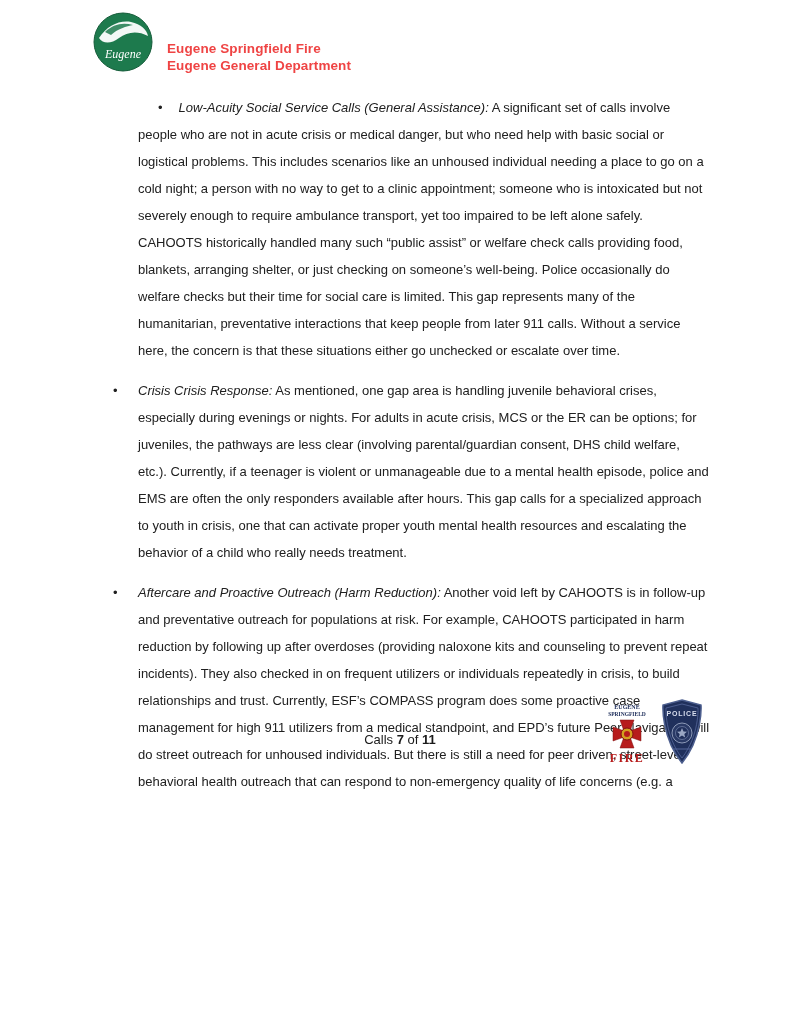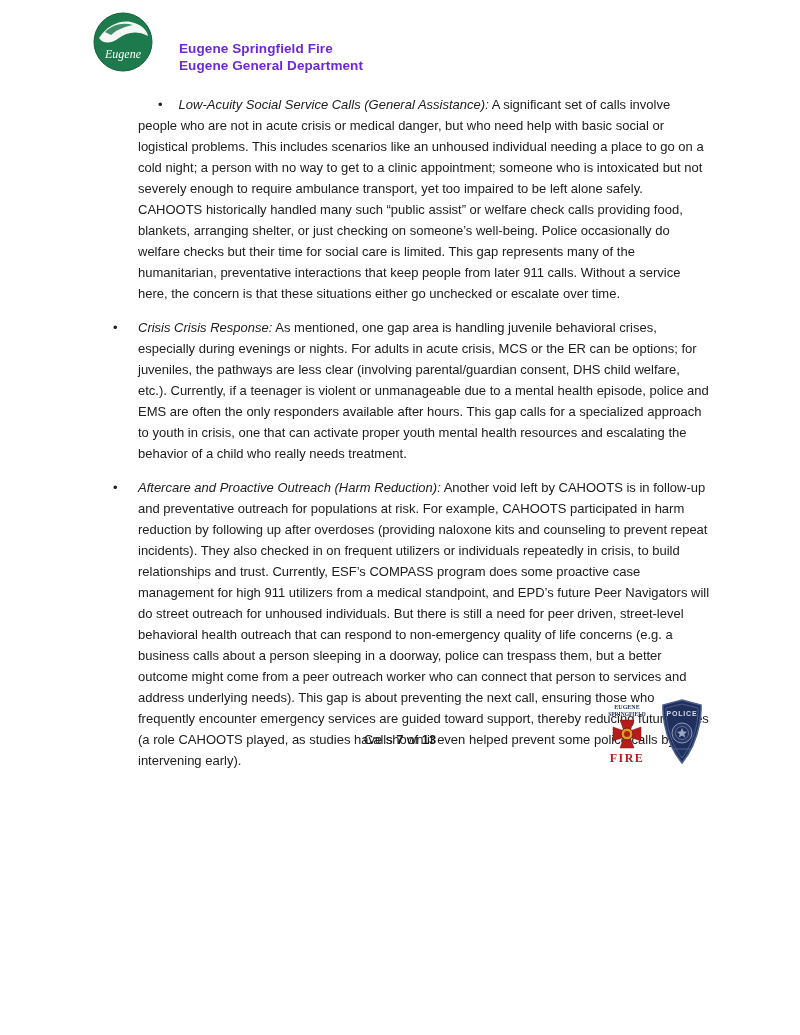--- a/index.html
+++ b/index.html
@@ -11,30 +11,30 @@
     background: #ffffff;
     font-family: "Liberation Sans", sans-serif;
     color: #1f1f1f;
     overflow: hidden;
   }
 
   
   .letterhead { position: absolute; top: 12px; left: 93px; display: flex; align-items: flex-start; }
   .logo-wrap { width: 60px; height: 60px; margin-right: 14px; }
   .org-lines { padding-top: 28px; }
-  .org-line { font-size: 13.5px; font-weight: 700; line-height: 17px; color: #6d28d9; letter-spacing: 0.1px; margin-left: 12px; }
+  .org-line { font-size: 13.5px; font-weight: 700; line-height: 17px; color: #ef4444; letter-spacing: 0.1px; }
 
   
   .content {
     position: absolute;
     top: 94px;
     left: 138px;
     width: 572px;
     font-size: 13px;
-    line-height: 21px;
+    line-height: 27px;
     color: #202020;
   }
   .para { margin-bottom: 13px; position: relative; }
   .para .lead { font-style: italic; }
   .bullet-marker {
     position: absolute;
     left: -25px;
     top: 0;
     width: 20px;
     text-align: left;
@@ -134,16 +134,16 @@
         <path d="M14 50 L30 50" stroke="#55679a" stroke-width="1"></path>
       </svg>
     </div>
 
   </div>
 
   <div class="page-number">
     <span>Calls</span>
     <b>7</b>
     <span>of</span>
-    <b>13</b>
+    <b>11</b>
   </div>
 
 </div>
 
 </body></html>

